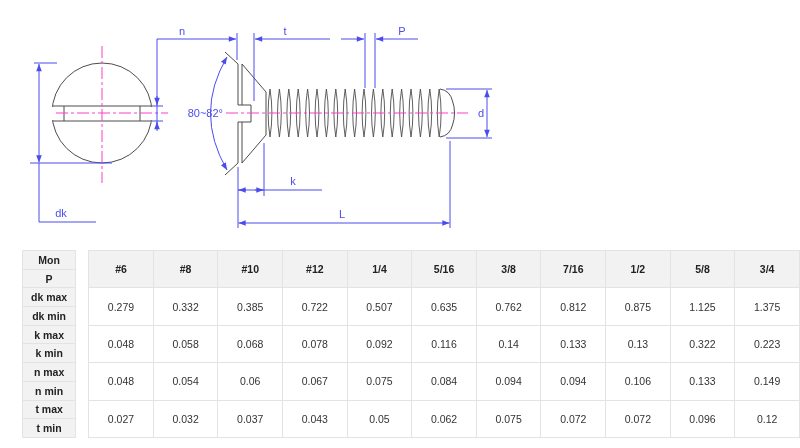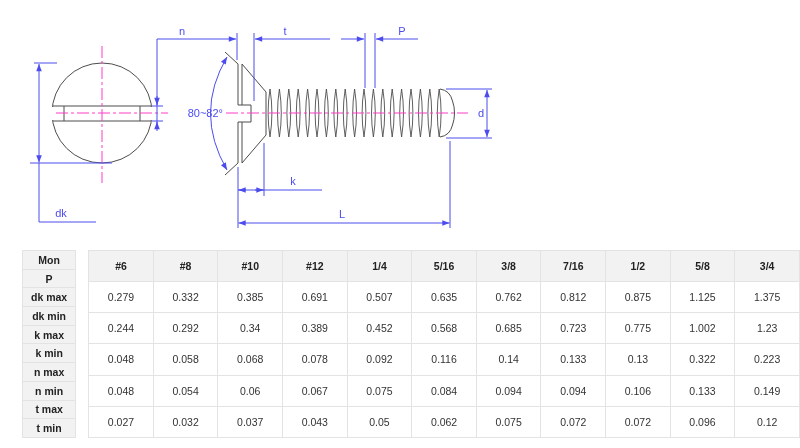--- a/index.html
+++ b/index.html
@@ -197,41 +197,28 @@
             <td>3/8</td>
             <td>7/16</td>
             <td>1/2</td>
             <td>5/8</td>
             <td>3/4</td>
           </tr>
           <tr>
             <td>0.279</td>
             <td>0.332</td>
             <td>0.385</td>
-            <td>0.691</td>
+            <td>0.722</td>
             <td>0.507</td>
             <td>0.635</td>
             <td>0.762</td>
             <td>0.812</td>
             <td>0.875</td>
             <td>1.125</td>
             <td>1.375</td>
-          </tr>
-          <tr>
-            <td>0.244</td>
-            <td>0.292</td>
-            <td>0.34</td>
-            <td>0.389</td>
-            <td>0.452</td>
-            <td>0.568</td>
-            <td>0.685</td>
-            <td>0.723</td>
-            <td>0.775</td>
-            <td>1.002</td>
-            <td>1.23</td>
           </tr>
           <tr>
             <td>0.048</td>
             <td>0.058</td>
             <td>0.068</td>
             <td>0.078</td>
             <td>0.092</td>
             <td>0.116</td>
             <td>0.14</td>
             <td>0.133</td>

